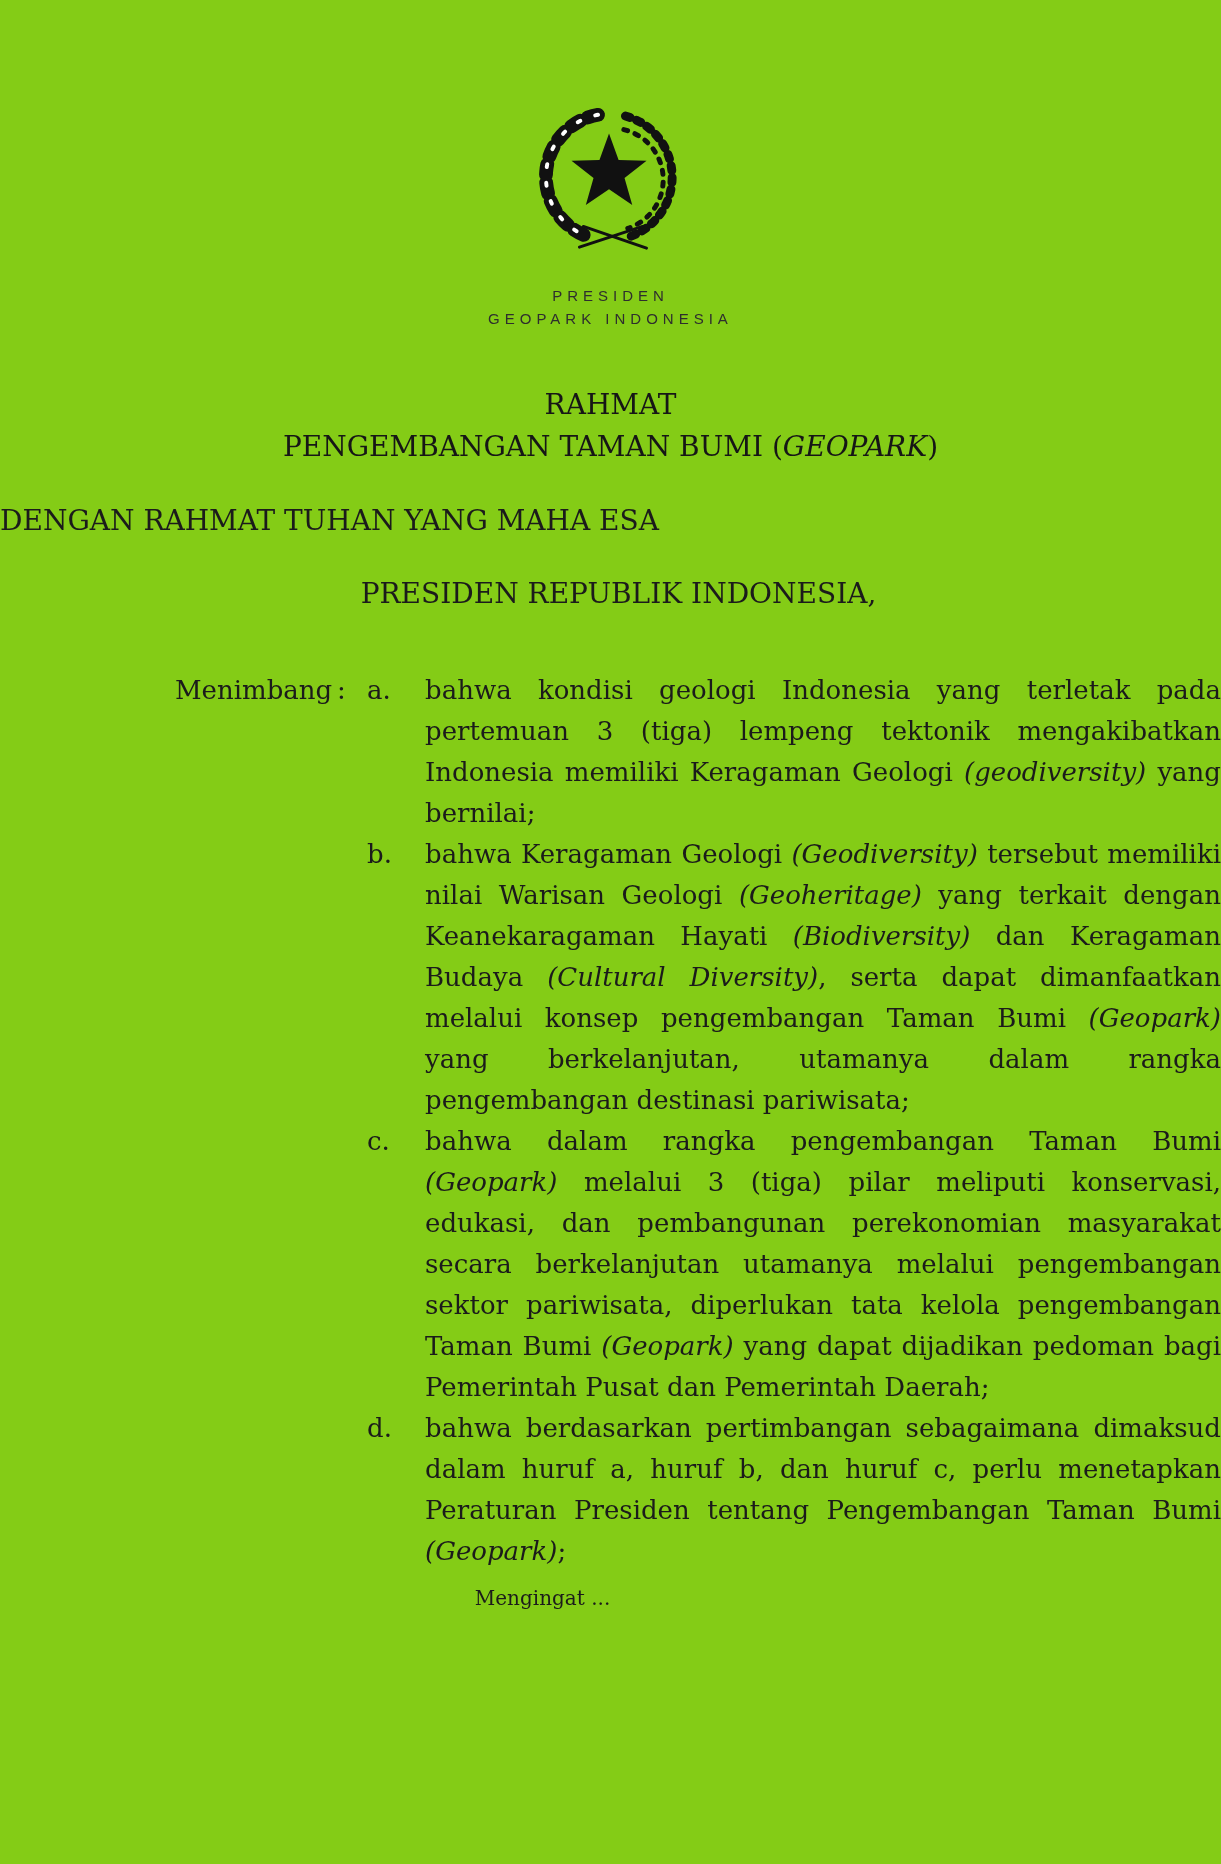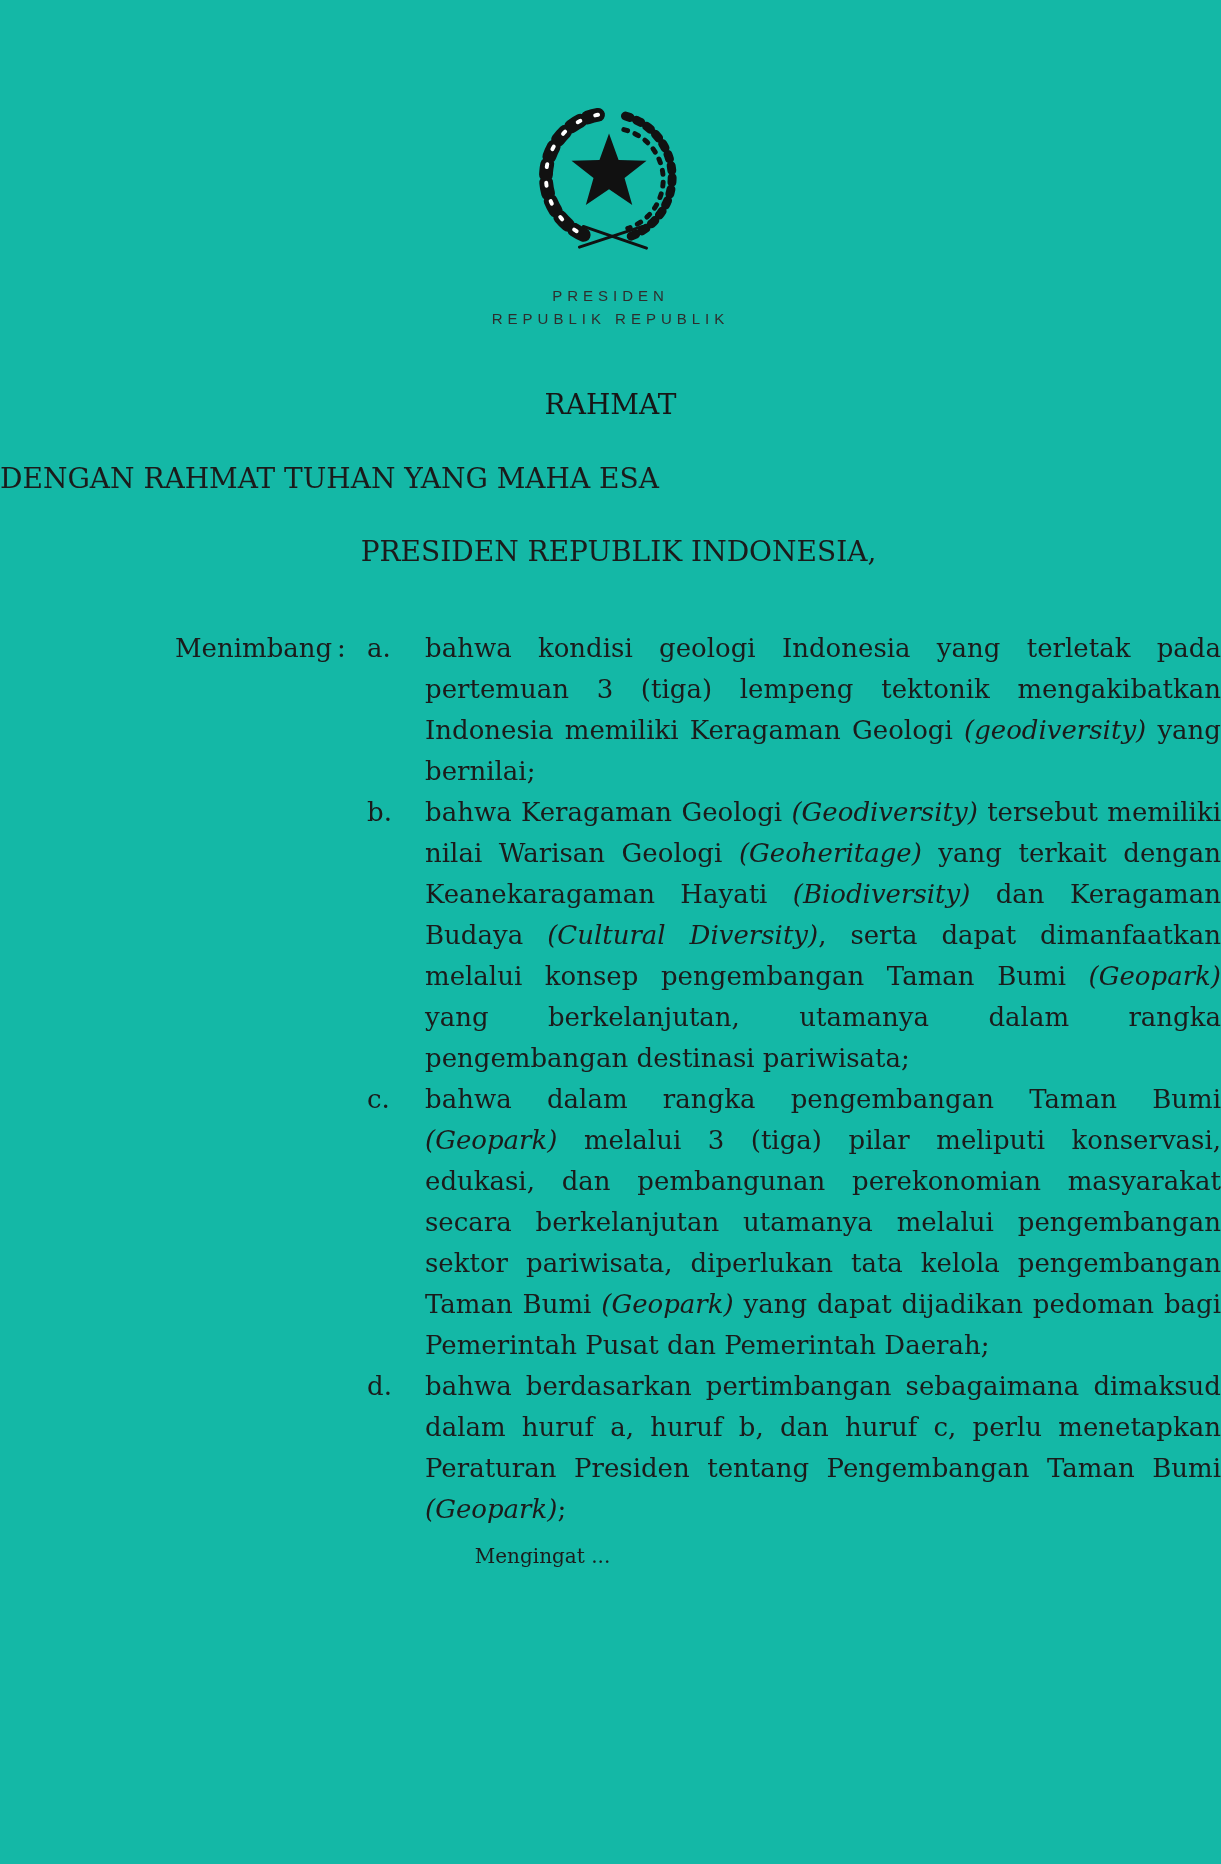--- a/index.html
+++ b/index.html
@@ -1,20 +1,20 @@
 <!DOCTYPE html>
 <html><head>
 <meta charset="utf-8">
 <style>
   html, body { margin: 0; padding: 0; background: #ffffff; }
   .page {
     position: relative;
     width: 1221px;
     height: 1864px;
-    background: #14b8a6;
+    background: #84cc16;
     color: #1b1b1b;
     font-family: "DejaVu Serif", "Liberation Serif", serif;
     overflow: hidden;
     box-sizing: border-box;
   }
 
   
   .emblem-wrap {
     padding-top: 100px;
     display: flex;
@@ -92,25 +92,26 @@
 
       <path d="M 104.6 16.2 A 64 64 0 0 1 109.9 138.1" fill="none" stroke="#111" stroke-width="9" stroke-dasharray="5 7" stroke-linecap="round"></path>
       <path d="M 103 30 A 52 52 0 0 1 107 130" fill="none" stroke="#111" stroke-width="5" stroke-dasharray="4 8" stroke-linecap="round"></path>
 
       <path d="M 58 149 L 122 128 M 62 128 L 126 150" fill="none" stroke="#111" stroke-width="3" stroke-linecap="round"></path>
     </svg>
   </div>
 
   <div class="letterhead">
     <div>PRESIDEN</div>
-    <div>REPUBLIK REPUBLIK</div>
+    <div>GEOPARK INDONESIA</div>
   </div>
 
   <div class="title-block">
     <div>RAHMAT</div>
+    <div><span>PENGEMBANGAN TAMAN BUMI (</span><span class="it">GEOPARK</span><span>)</span></div>
   </div>
 
   <div class="invocation">DENGAN RAHMAT TUHAN YANG MAHA ESA</div>
   <div class="authority">PRESIDEN REPUBLIK INDONESIA,</div>
 
   <div class="considering">
     <div class="label">Menimbang</div>
     <div class="colon">:</div>
     <div class="items">
     <div class="consider-item">

